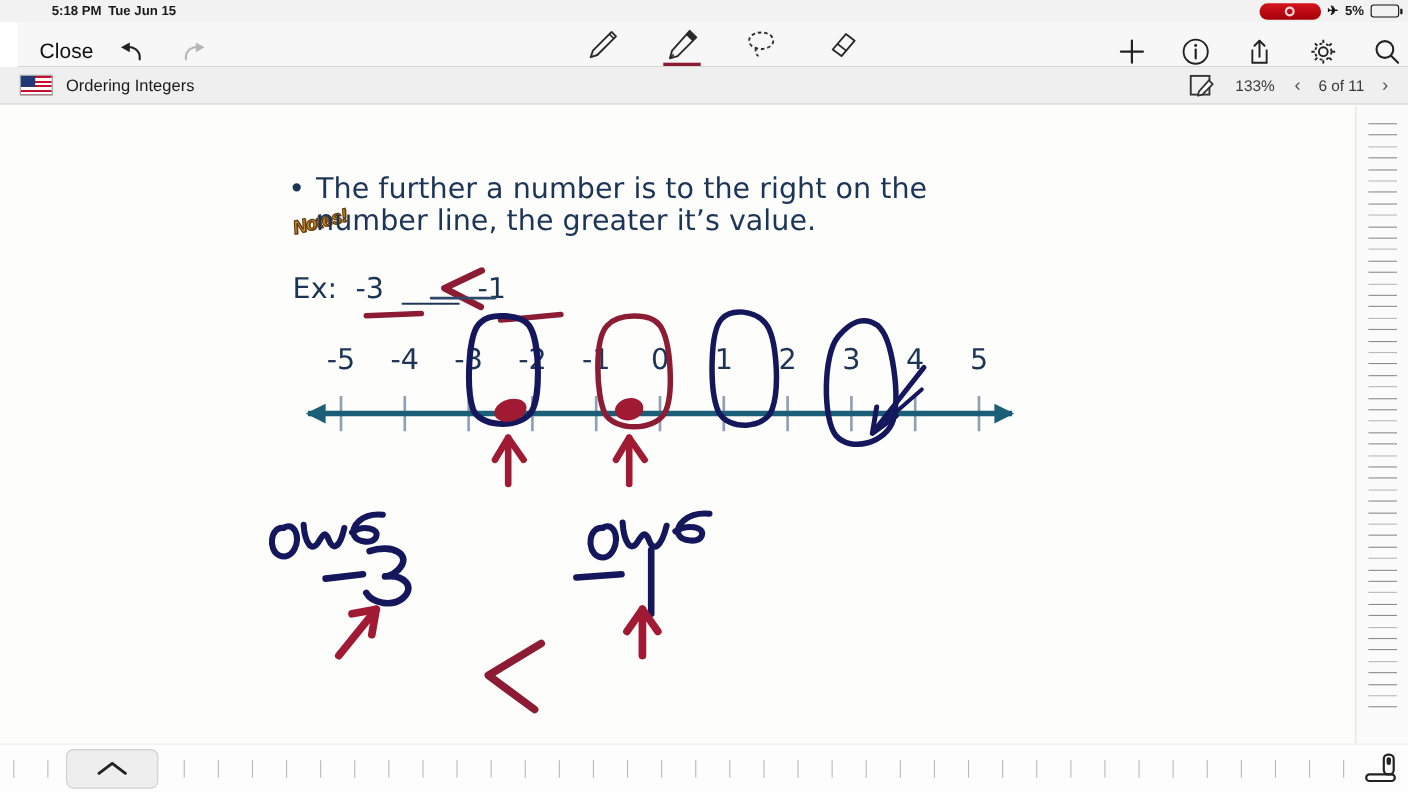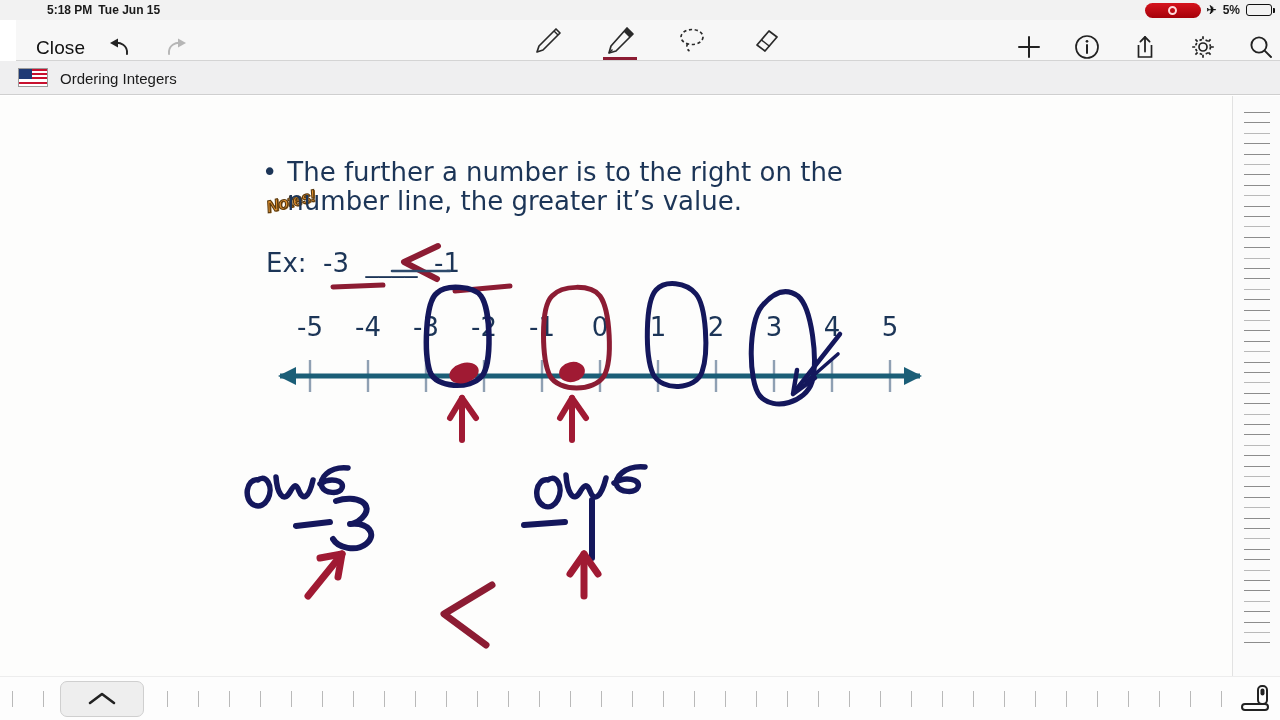--- a/index.html
+++ b/index.html
@@ -291,20 +291,34 @@
       </span>
     </div>
   </div>
 
   <div class="titlebar">
     <div class="tt-left">
       <span class="flag">
         <span class="flag-canton"></span>
       </span>
       <span class="doc-title">Ordering Integers</span>
+    </div>
+    <div class="tt-right">
+      <span class="ico-btn">
+        <svg width="26" height="26" viewBox="0 0 26 26">
+          <rect x="3.5" y="4" width="17" height="17" fill="none" stroke="#333" stroke-width="1.7"></rect>
+          <path d="M20 8 L23.5 11.5 L14 21 L10 22 L11 18 Z" fill="#fff" stroke="#333" stroke-width="1.6" stroke-linejoin="round"></path>
+        </svg>
+      </span>
+      <span>133%</span>
+      <span class="pagenav">
+        <span class="chev">‹</span>
+        <span>6 of 11</span>
+        <span class="chev">›</span>
+      </span>
     </div>
   </div>
 
   <div class="page">
     <div class="page-inner">
 
       <div class="notes-badge">Notes!</div>
 
 
       <div class="bullet-block">

